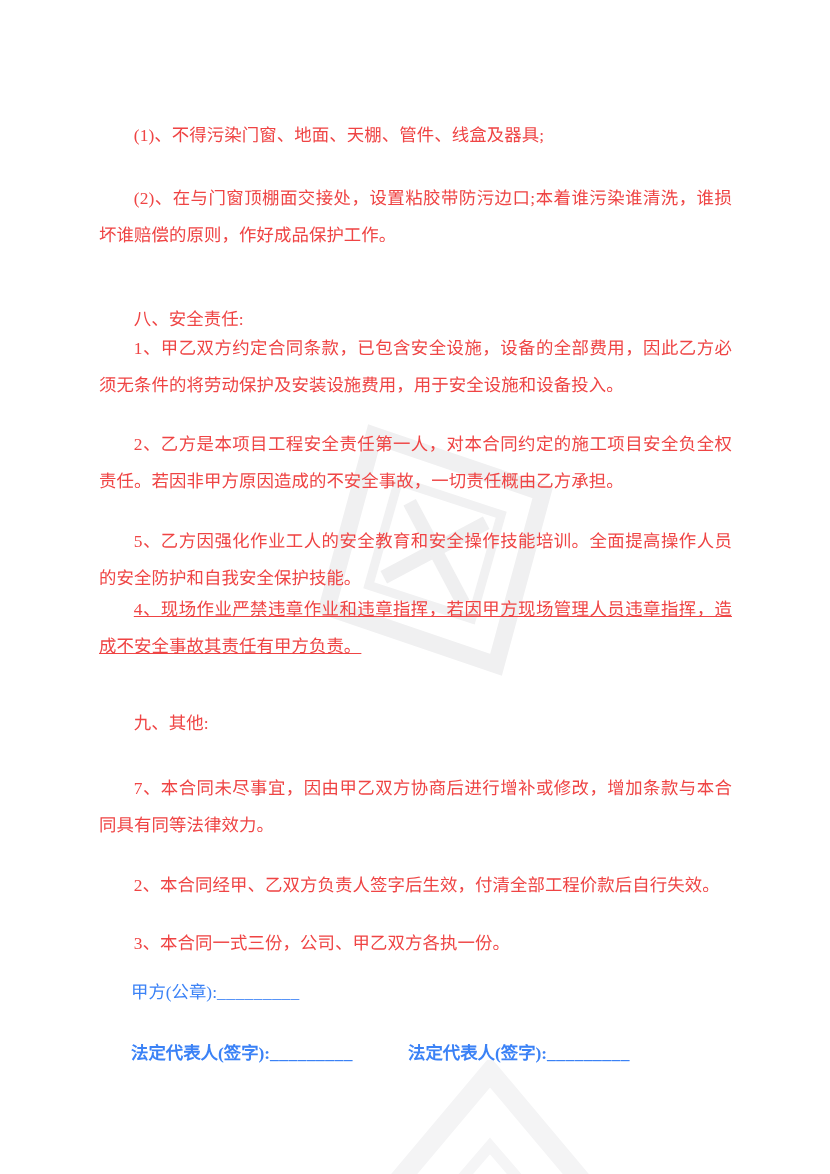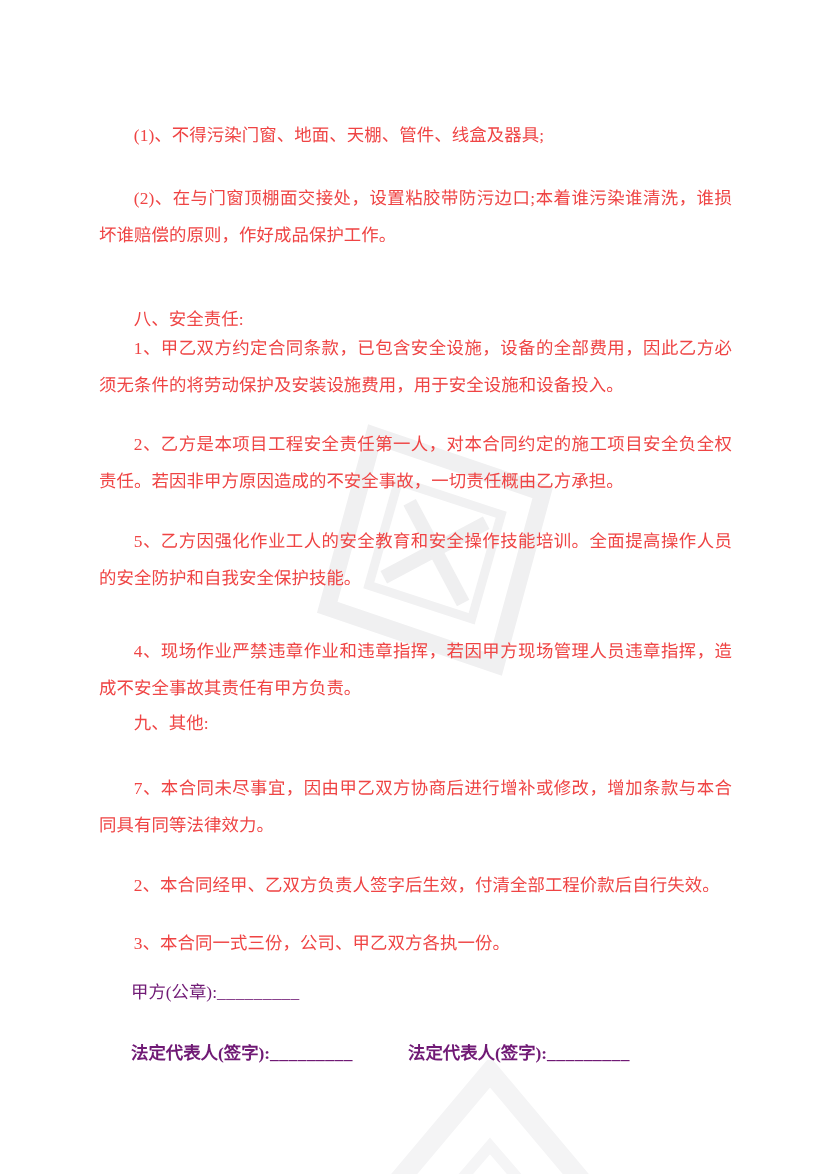--- a/index.html
+++ b/index.html
@@ -62,21 +62,21 @@
     text-indent: 2em;
     white-space: normal;
     word-break: break-all;
   }
 
   
   .sig-row {
     position: absolute;
     left: 131px;
     width: 610px;
-    color: #701a75;
+    color: #3b82f6;
     font-family: "Liberation Serif", "DejaVu Serif", serif;
     font-size: 17.4px;
     line-height: 26px;
     display: flex;
     flex-direction: row;
   }
 
   .sig-cell {
     white-space: nowrap;
   }
@@ -121,21 +121,21 @@
     <p class="para" style="top:163px;">(2)、在与门窗顶棚面交接处，设置粘胶带防污边口;本着谁污染谁清洗，谁损坏谁赔偿的原则，作好成品保护工作。</p>
 
     <p class="para" style="top:264px;margin-top:37px;">八、安全责任:</p>
 
     <p class="para" style="top:313px;">1、甲乙双方约定合同条款，已包含安全设施，设备的全部费用，因此乙方必须无条件的将劳动保护及安装设施费用，用于安全设施和设备投入。</p>
 
     <p class="para" style="top:409px;">2、乙方是本项目工程安全责任第一人，对本合同约定的施工项目安全负全权责任。若因非甲方原因造成的不安全事故，一切责任概由乙方承担。</p>
 
     <p class="para" style="top:506px;">5、乙方因强化作业工人的安全教育和安全操作技能培训。全面提高操作人员的安全防护和自我安全保护技能。</p>
 
-    <p class="para" style="top:616px;">4、现场作业严禁违章作业和违章指挥，若因甲方现场管理人员违章指挥，造成不安全事故其责任有甲方负责。</p>
+    <p class="para" style="top:574px;text-decoration:underline;">4、现场作业严禁违章作业和违章指挥，若因甲方现场管理人员违章指挥，造成不安全事故其责任有甲方负责。</p>
 
     <p class="para" style="top:688px;">九、其他:</p>
 
     <p class="para" style="top:753px;">7、本合同未尽事宜，因由甲乙双方协商后进行增补或修改，增加条款与本合同具有同等法律效力。</p>
 
     <p class="para" style="top:850px;">2、本合同经甲、乙双方负责人签字后生效，付清全部工程价款后自行失效。</p>
 
     <p class="para" style="top:908px;">3、本合同一式三份，公司、甲乙双方各执一份。</p>
 
     <div class="sig-row" style="top:979px;">

